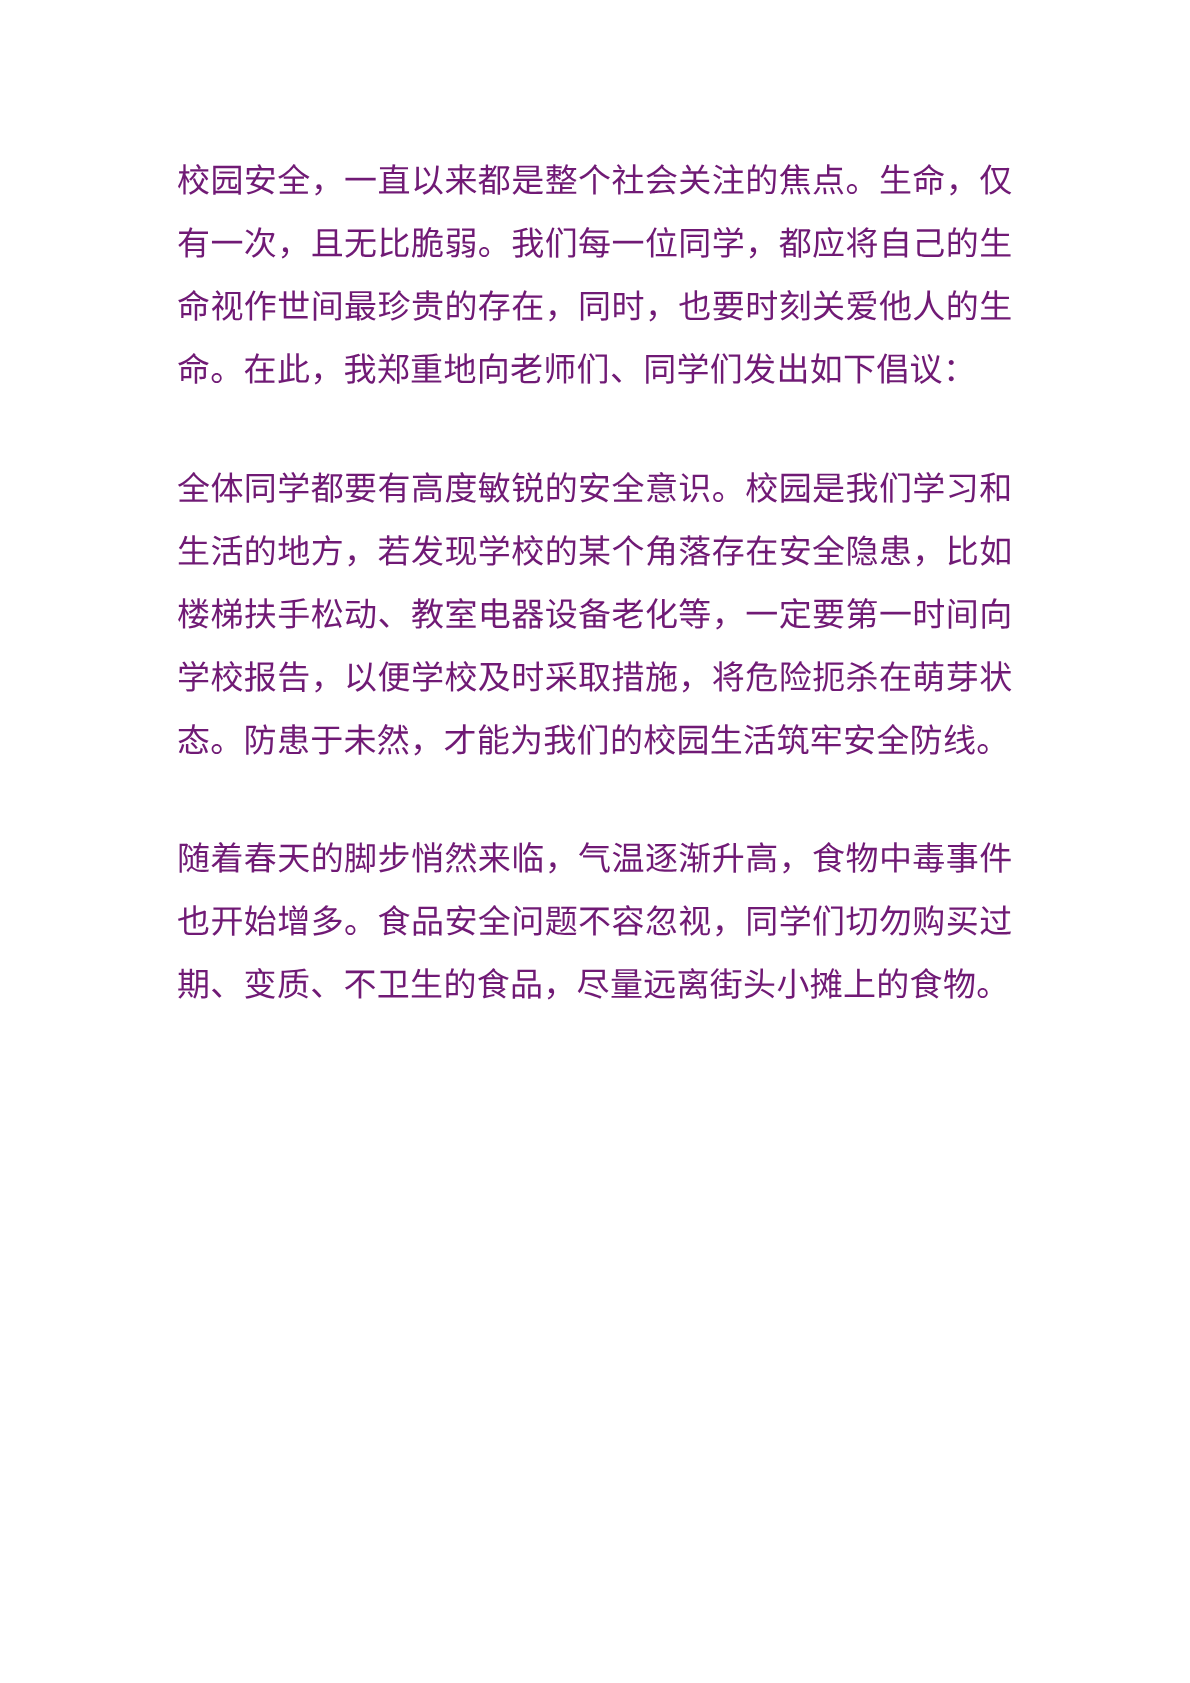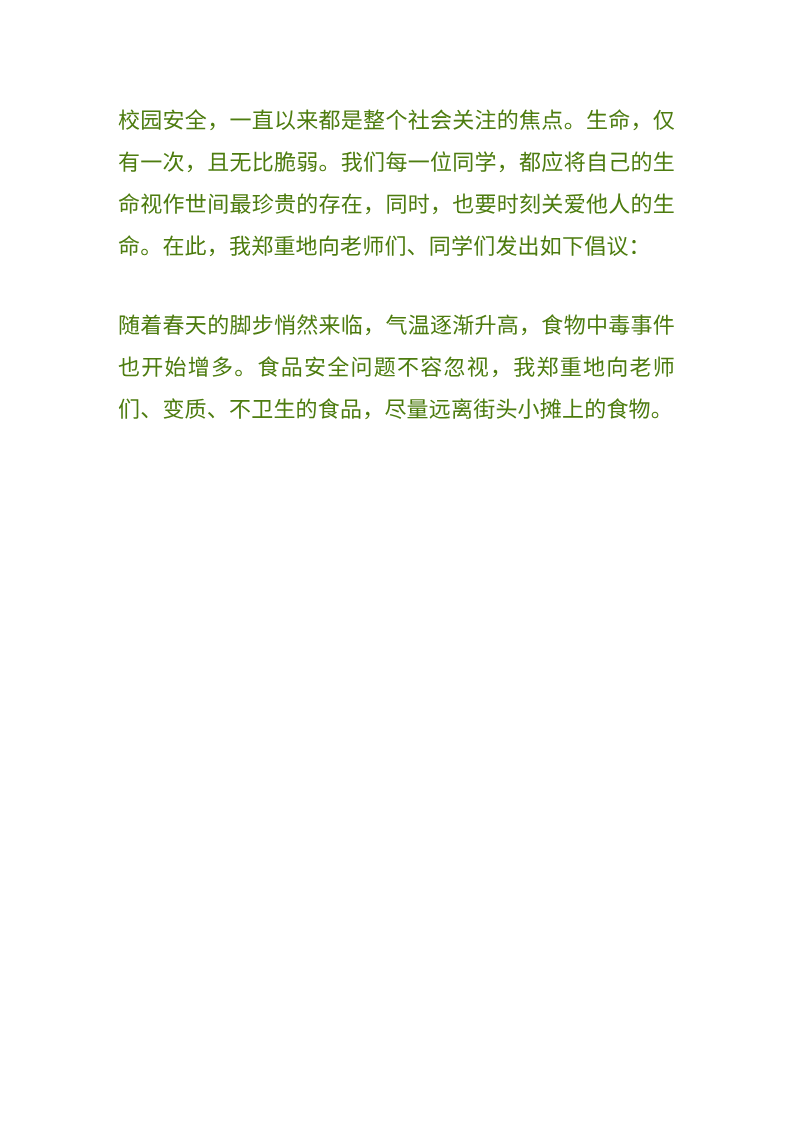--- a/index.html
+++ b/index.html
@@ -10,36 +10,37 @@
   }
   .page {
     position: relative;
     width: 793px;
     height: 1122px;
     background: #ffffff;
     overflow: hidden;
   }
   .content {
     padding: 100px 118px 0 118px;
-    color: #4d7c0f;
+    color: #701a75;
     font-size: 22px;
     line-height: 42px;
     text-align: justify;
     text-justify: inter-ideograph;
     letter-spacing: 0.2px;
   }
   .content p {
     margin: 0 0 37px 0;
   }
   .content p:last-child {
     margin-bottom: 0;
   }
 </style>
 </head>
 <body>
 
 <div class="page">
   <main class="content">
 
   <p>校园安全，一直以来都是整个社会关注的焦点。生命，仅有一次，且无比脆弱。我们每一位同学，都应将自己的生命视作世间最珍贵的存在，同时，也要时刻关爱他人的生命。在此，我郑重地向老师们、同学们发出如下倡议：</p>
-      <p>随着春天的脚步悄然来临，气温逐渐升高，食物中毒事件也开始增多。食品安全问题不容忽视，我郑重地向老师们、变质、不卫生的食品，尽量远离街头小摊上的食物。</p>
+      <p>全体同学都要有高度敏锐的安全意识。校园是我们学习和生活的地方，若发现学校的某个角落存在安全隐患，比如楼梯扶手松动、教室电器设备老化等，一定要第一时间向学校报告，以便学校及时采取措施，将危险扼杀在萌芽状态。防患于未然，才能为我们的校园生活筑牢安全防线。</p>
+      <p>随着春天的脚步悄然来临，气温逐渐升高，食物中毒事件也开始增多。食品安全问题不容忽视，同学们切勿购买过期、变质、不卫生的食品，尽量远离街头小摊上的食物。</p>
     </main>
 </div>
 
 </body></html>

